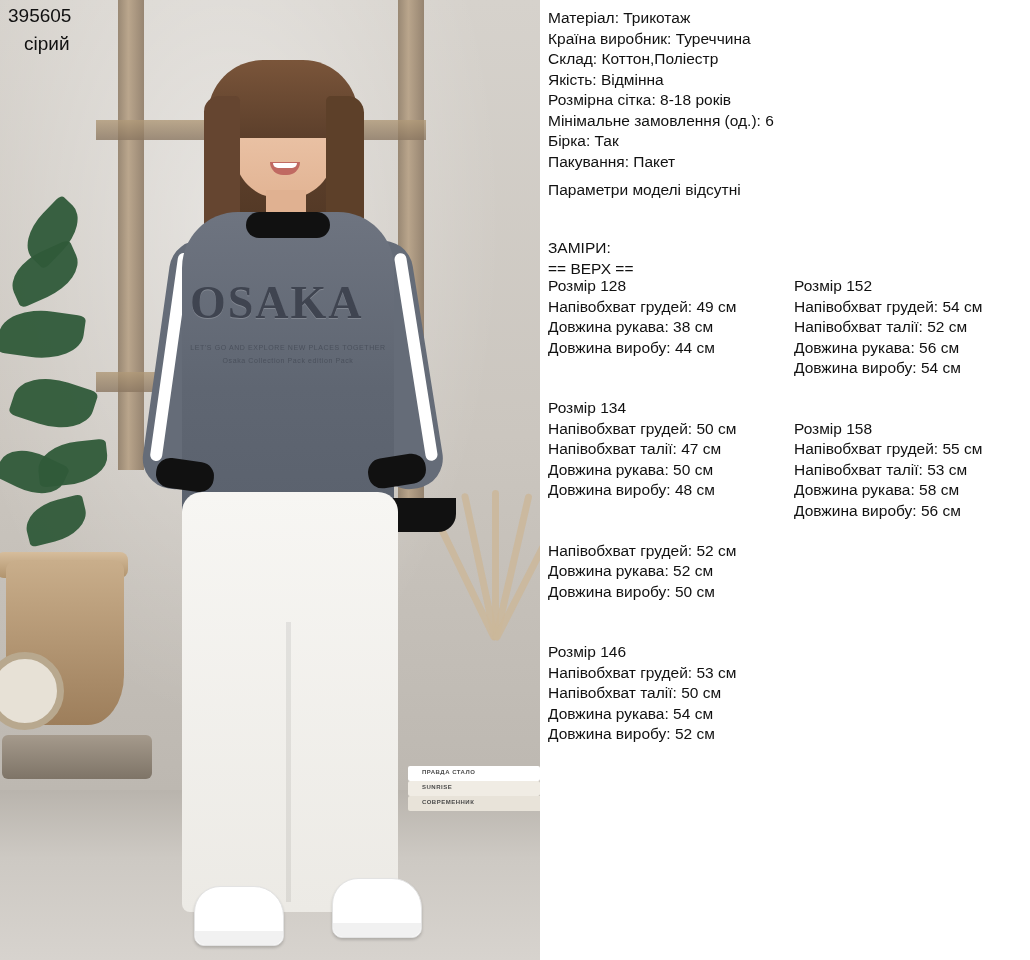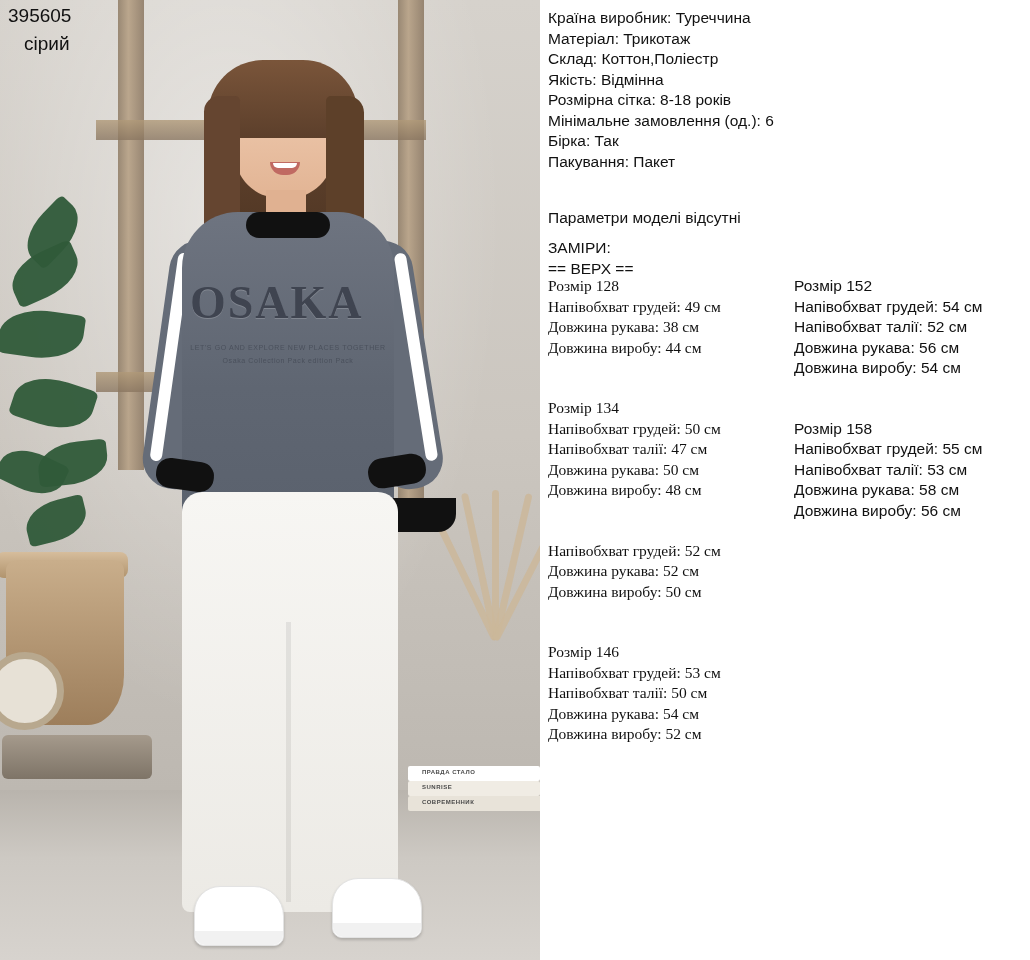--- a/index.html
+++ b/index.html
@@ -203,24 +203,24 @@
   .specs {
     position: absolute;
     left: 540px; top: 0; width: 490px; height: 960px;
     background: #ffffff;
     font-size: 15.5px;
     line-height: 20.5px;
     color: #111;
   }
   .spec-list { position: absolute; left: 8px; top: 8px; width: 470px; }
   .spec-list div { white-space: nowrap; }
-  .model-params { position: absolute; left: 8px; top: 208px; }
+  .model-params { position: absolute; left: 8px; top: 180px; }
   .zamiry { position: absolute; left: 8px; top: 238px; }
 
-  .col-left { position: absolute; left: 8px; top: 276px; width: 250px; font-family: Liberation Serif, serif; }
+  .col-left { position: absolute; left: 8px; top: 276px; width: 250px; }
   .col-right { position: absolute; left: 254px; top: 276px; width: 240px; }
   .size-group { margin-bottom: 22px; }
   .size-title { margin-bottom: 0; }
   .size-group.gap-lg { margin-bottom: 40px; }
 </style>
 </head>
 <body>
 
 <div class="page">
 
@@ -308,22 +308,22 @@
 
     <div class="sku-block">
       <div>395605</div>
       <div class="sku-color">сірий</div>
     </div>
   </div>
 
   <div class="specs">
 
     <div class="spec-list">
+      <div>Матеріал: Трикотаж</div>
       <div>Країна виробник: Туреччина</div>
-      <div>Матеріал: Трикотаж</div>
       <div>Склад: Коттон,Поліестр</div>
       <div>Якість: Відмінна</div>
       <div>Розмірна сітка: 8-18 років</div>
       <div>Мінімальне замовлення (од.): 6</div>
       <div>Бірка: Так</div>
       <div>Пакування: Пакет</div>
     </div>
 
     <div class="model-params">Параметри моделі відсутні</div>
 

